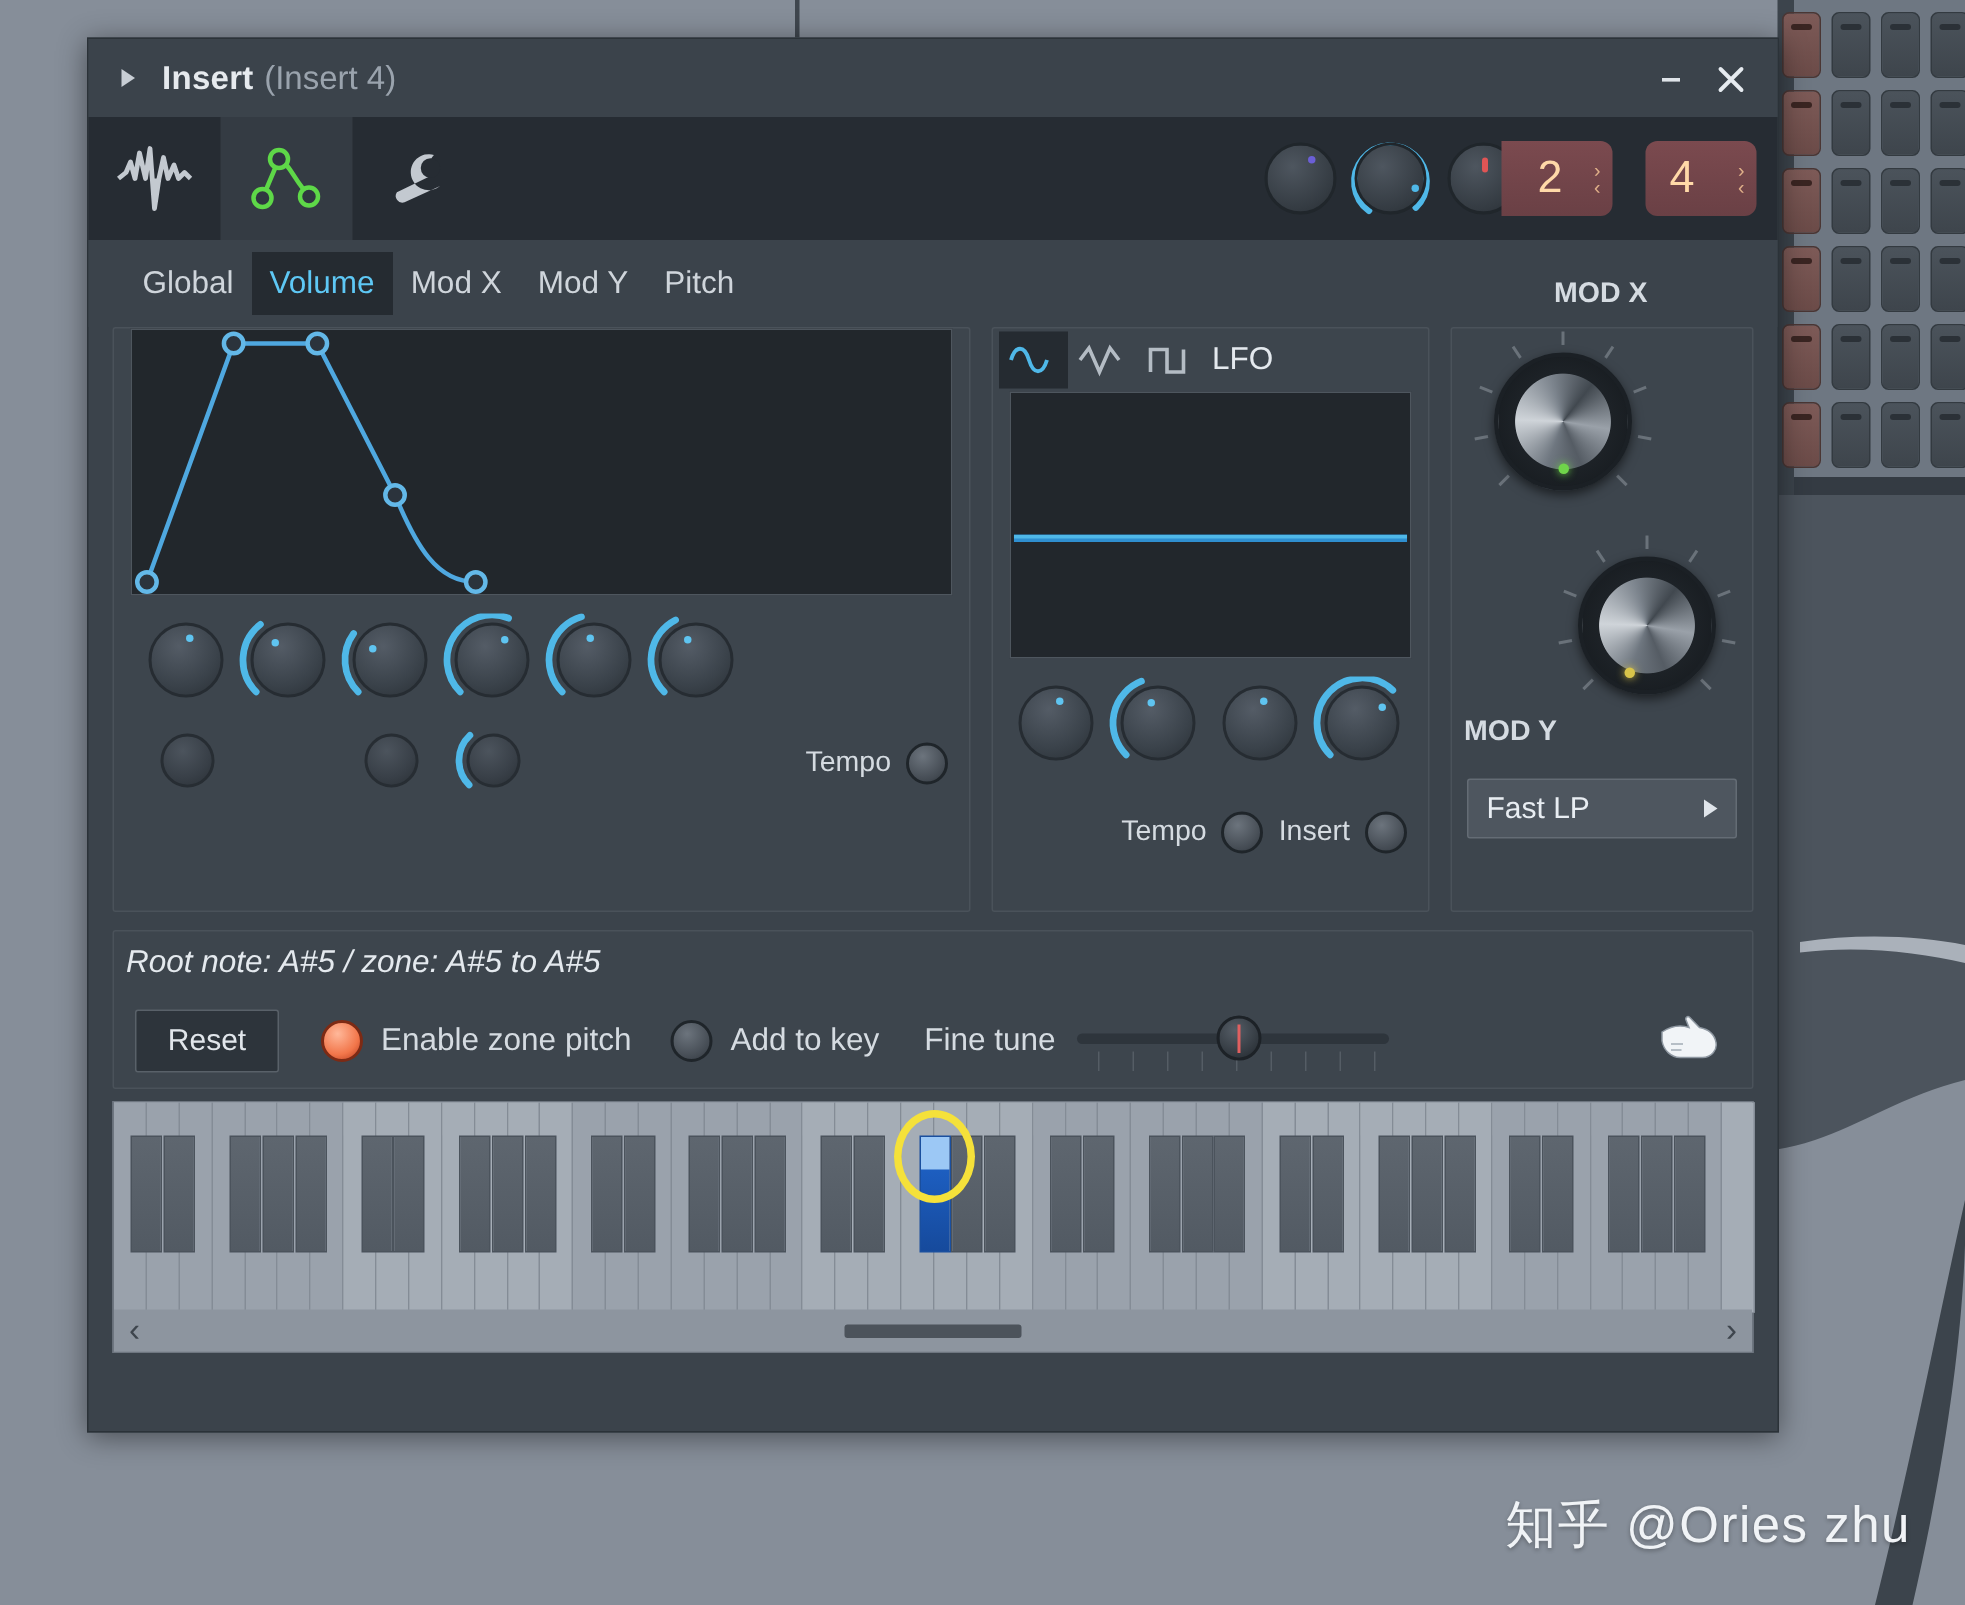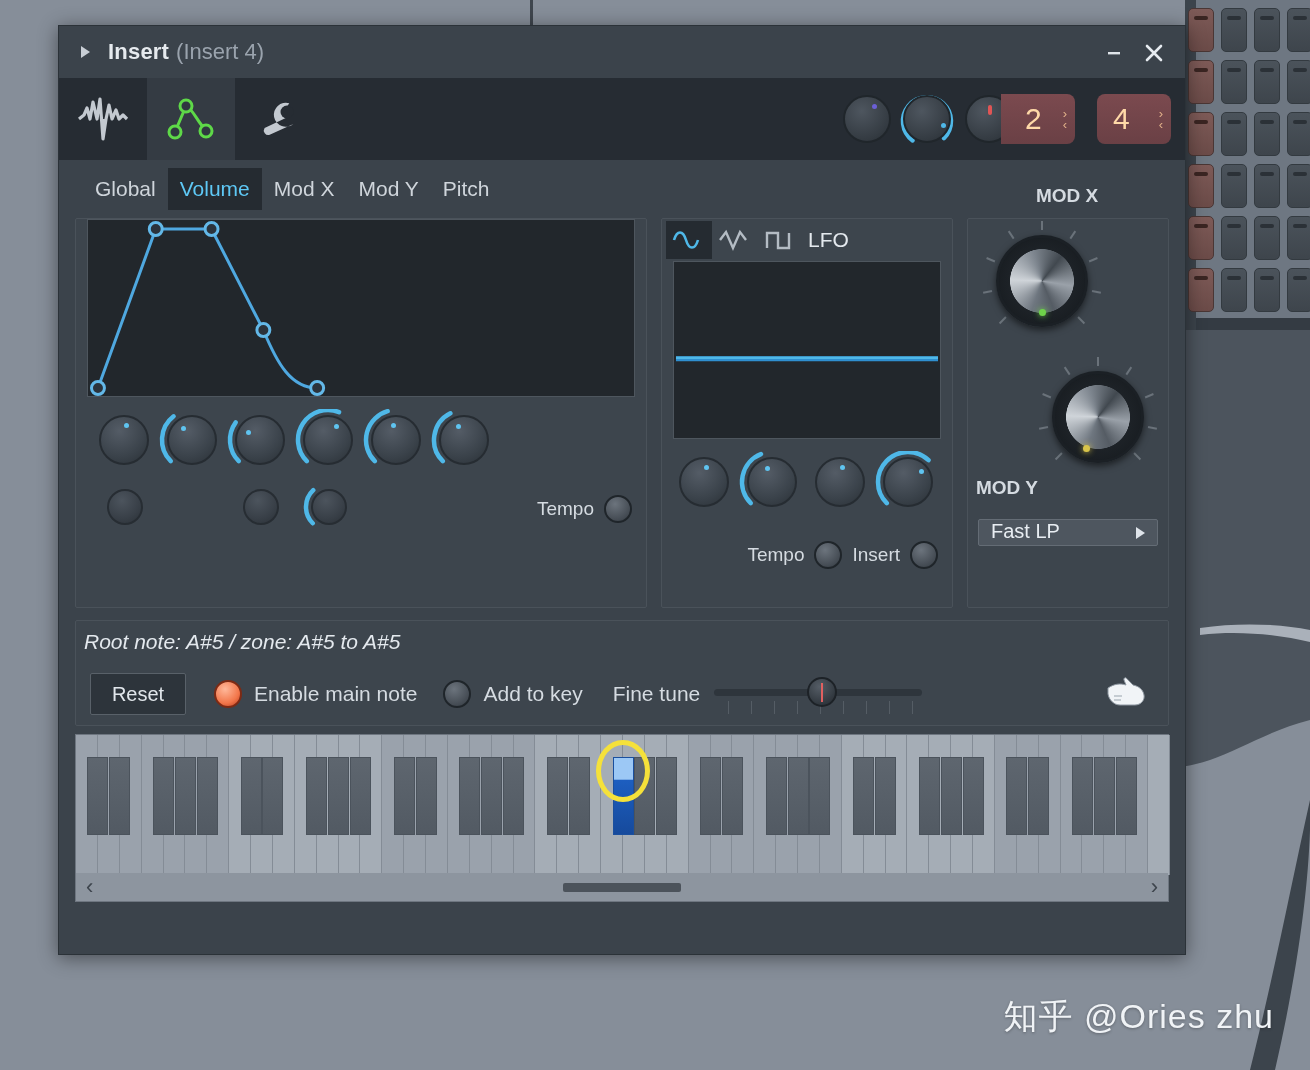--- a/index.html
+++ b/index.html
@@ -187,22 +187,22 @@
   .bigknob .led {
     position: absolute; width: 7px; height: 7px; border-radius: 50%;
     left: 50%; bottom: 8px; margin-left: -3px;
   }
   .tickmark {
     position: absolute; width: 2px; height: 9px; background: #6a727a;
     left: 50%; top: 0; margin-left: -1px; transform-origin: 50% 60px;
   }
 
   .selectbox {
-    margin: 0 10px; height: 27px; background: #4e565f; border: 1px solid #646c75;
-    display: flex; padding: 0 12px; position: relative;
+    margin: 0 10px; height: 40px; background: #4e565f; border: 1px solid #646c75;
+    display: flex; align-items: center; padding: 0 12px; position: relative;
     border-radius: 2px; cursor: pointer;
   }
   .selectbox span { font-size: 20px; color: #e8edf2; }
   .selectbox .caret {
     position: absolute; right: 12px; top: 50%; transform: translateY(-50%);
     width: 0; height: 0; border-left: 9px solid #dfe4ea;
     border-top: 6px solid transparent; border-bottom: 6px solid transparent;
   }
 
   
@@ -638,21 +638,21 @@
   <div class="bottom-panel">
     <div class="rootnote">
       <span>Root note: A#5 / zone: A#5 to A#5</span>
     </div>
     <div class="ctrlrow">
       <div class="btn-reset">
         <span>Reset</span>
       </div>
       <div style="display:flex;align-items:center;gap:12px;margin-left:28px;">
         <div class="led-orange"></div>
-        <div class="lbl" style="font-size:21px;">Enable main note</div>
+        <div class="lbl" style="font-size:21px;">Enable zone pitch</div>
       </div>
       <div style="display:flex;align-items:center;gap:12px;margin-left:26px;">
         <div class="ledtoggle"></div>
         <div class="lbl" style="font-size:21px;">Add to key</div>
       </div>
       <div class="lbl" style="font-size:21px;margin-left:30px;">Fine tune</div>
       <div class="slider-wrap">
         <div class="slider-track"></div>
         <div class="slider-ticks" id="sliderTicks">
             <i style="left: 0px;"></i>

